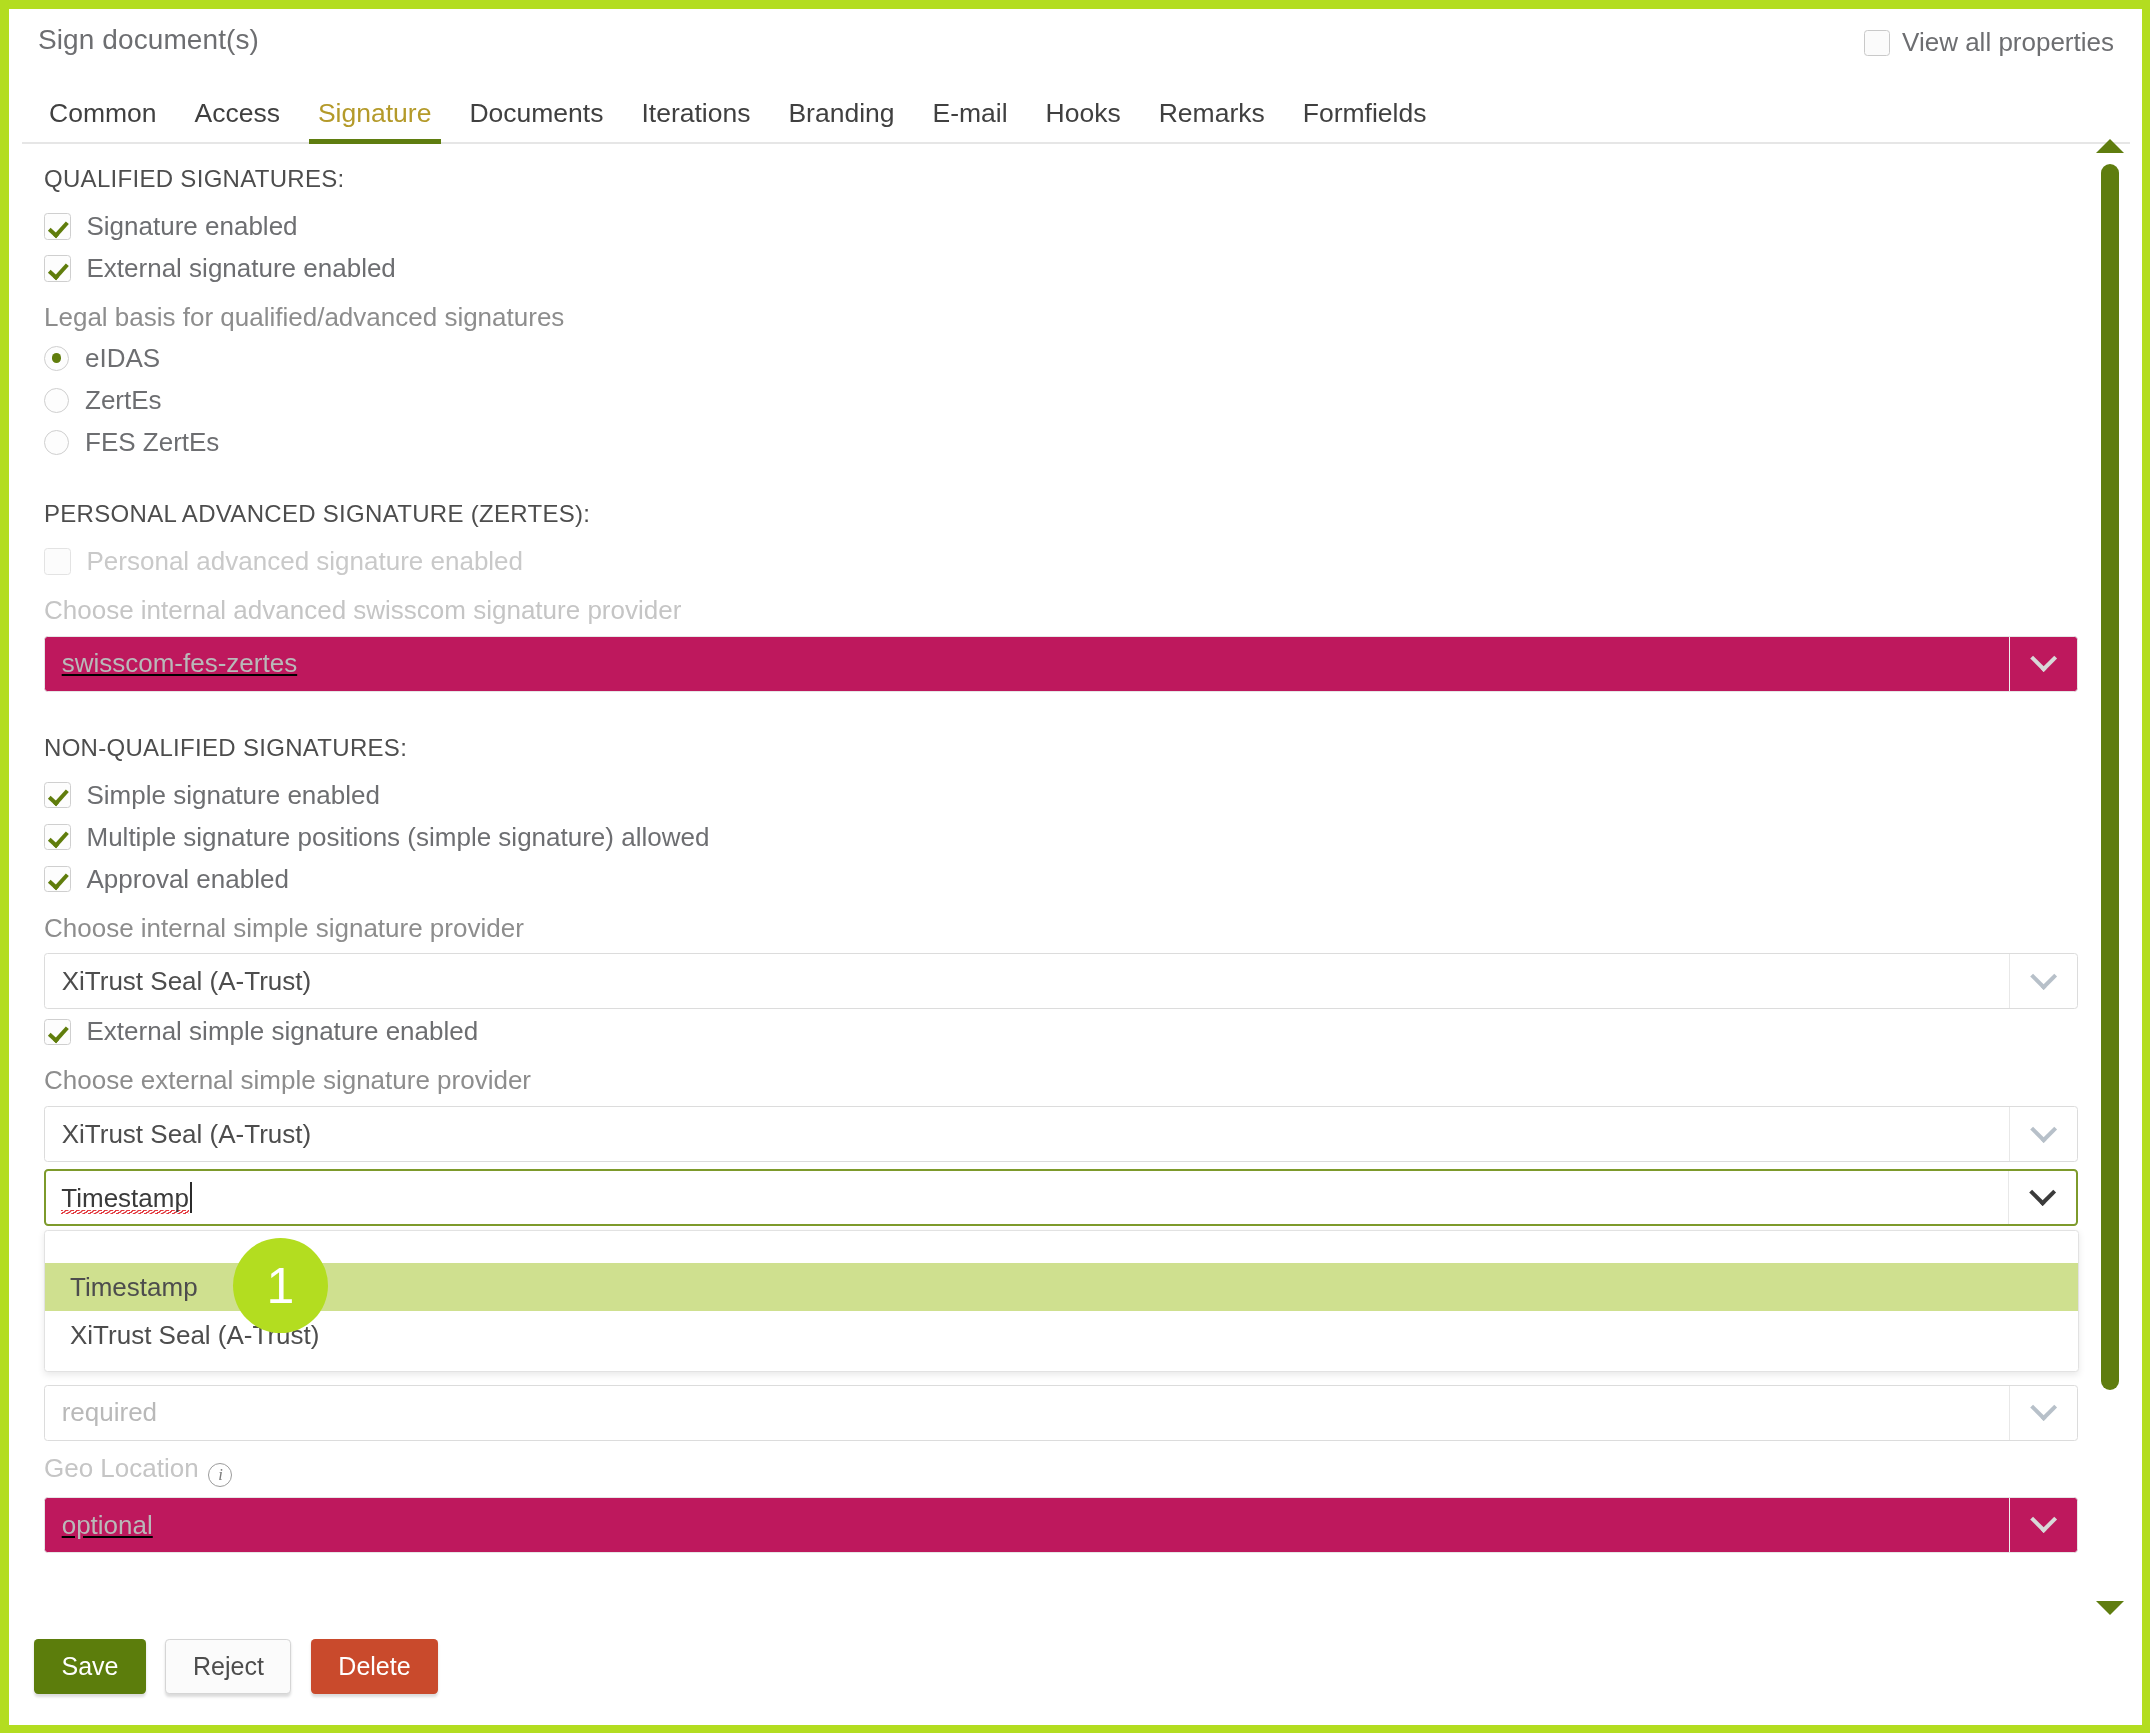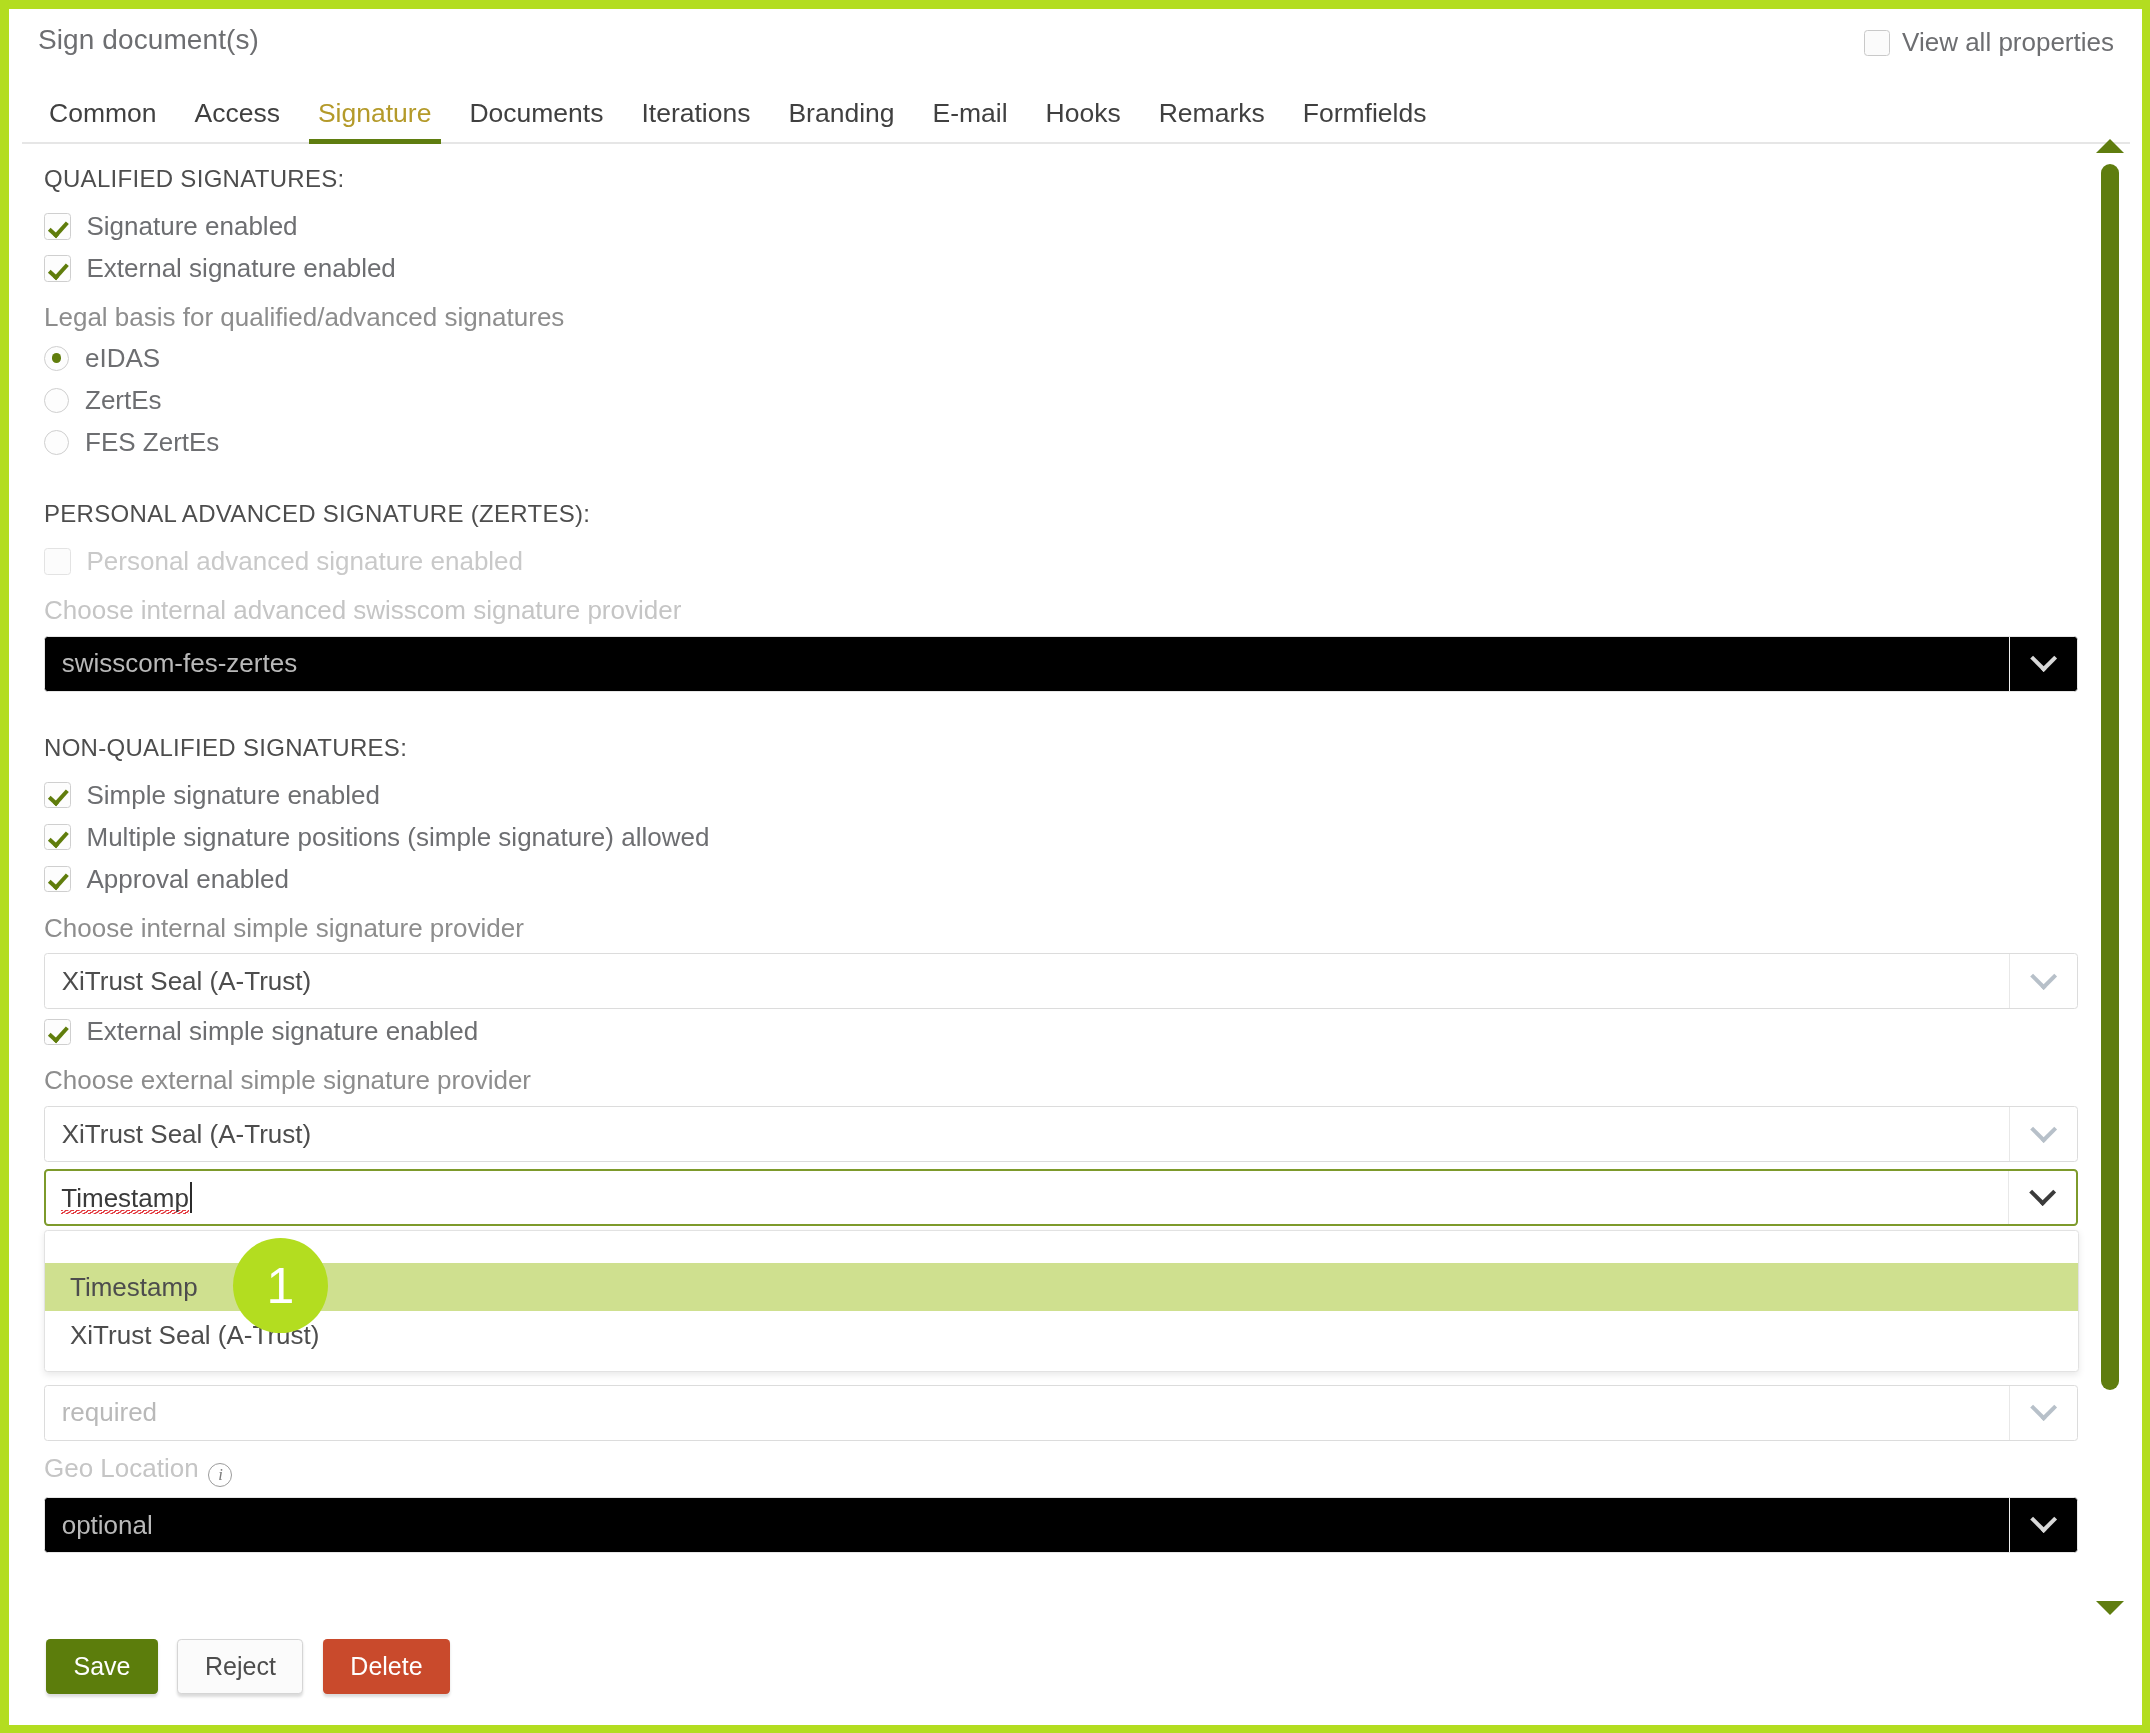--- a/index.html
+++ b/index.html
@@ -199,21 +199,21 @@
   .select .sel-value {
     font-size: 26px;
     color: #4d4d4d;
     padding-left: 16.7px;
     flex: 1;
     overflow: hidden;
     white-space: nowrap;
   }
   .select.placeholder .sel-value { color: #b9b9b9; }
   .select.disabled {
-    background: #000000;
+    background: #be185d;
     border-color: #e6e6e6;
     text-decoration: underline;
   }
   .select.disabled .sel-value { color: #b9b9b9; }
   .sel-arrow {
     width: 67px;
     height: 100%;
     border-left: 1.4px solid #e8e8e8;
     display: flex;
     align-items: center;
@@ -310,21 +310,21 @@
     margin-left: 9.8px;
     vertical-align: -2.8px;
     font-family: "Liberation Serif", serif;
     font-style: italic;
     box-sizing: border-box;
   }
 
   
   .footer {
     position: absolute;
-    left: 12px;
+    left: 0;
     right: 0;
     bottom: 9.8px;
     background: #ffffff;
     padding: 15.3px 0 21px 25px;
     display: flex;
     gap: 19.5px;
     box-sizing: border-box;
   }
   .btn {
     font-size: 25px;

